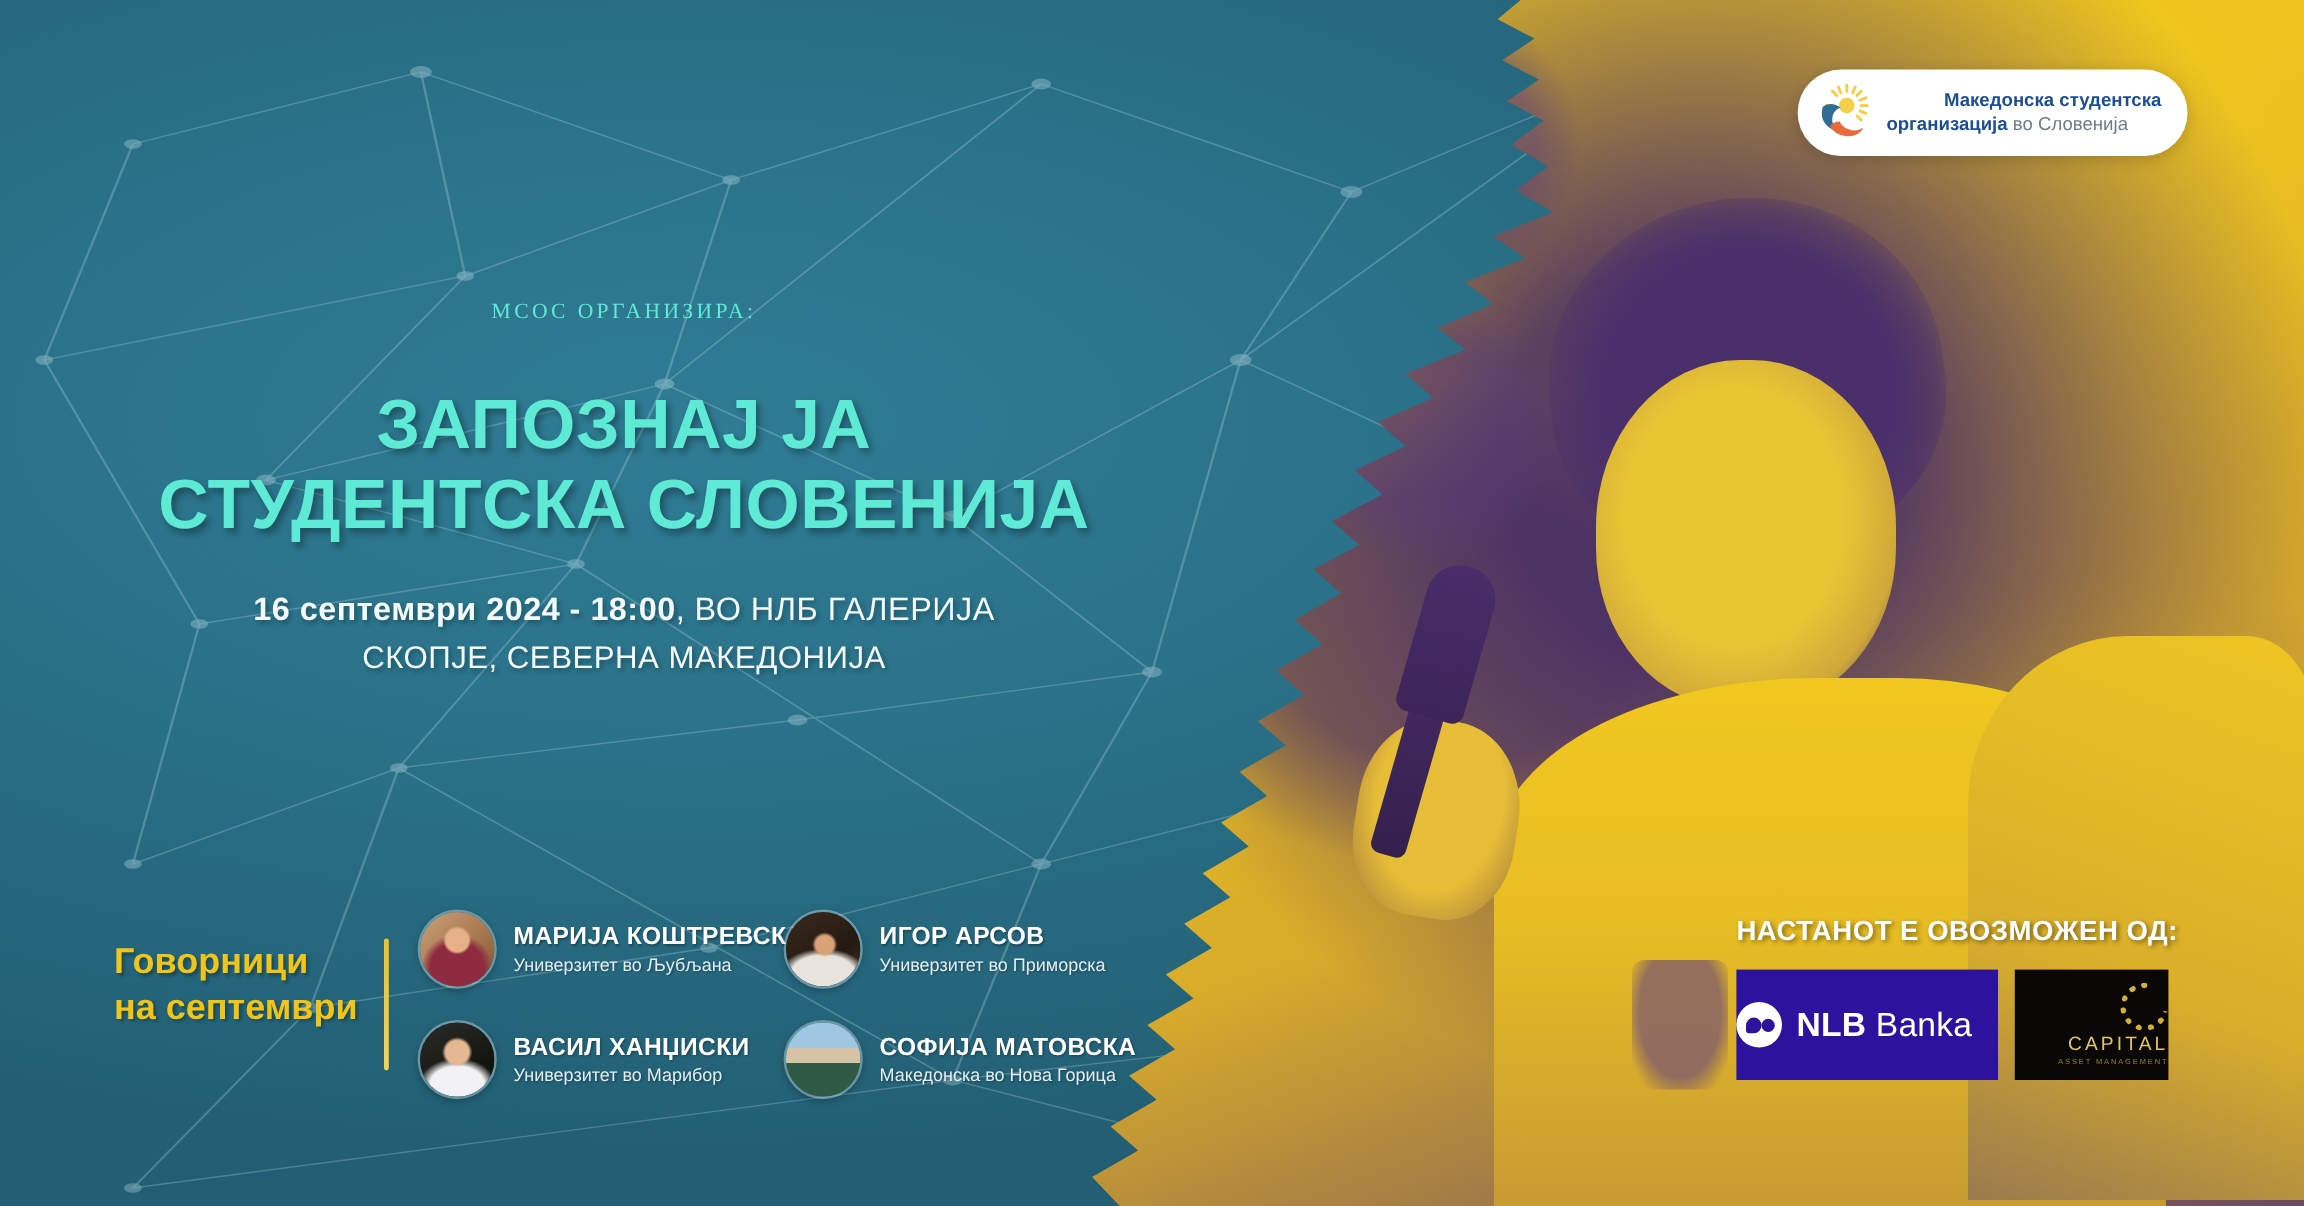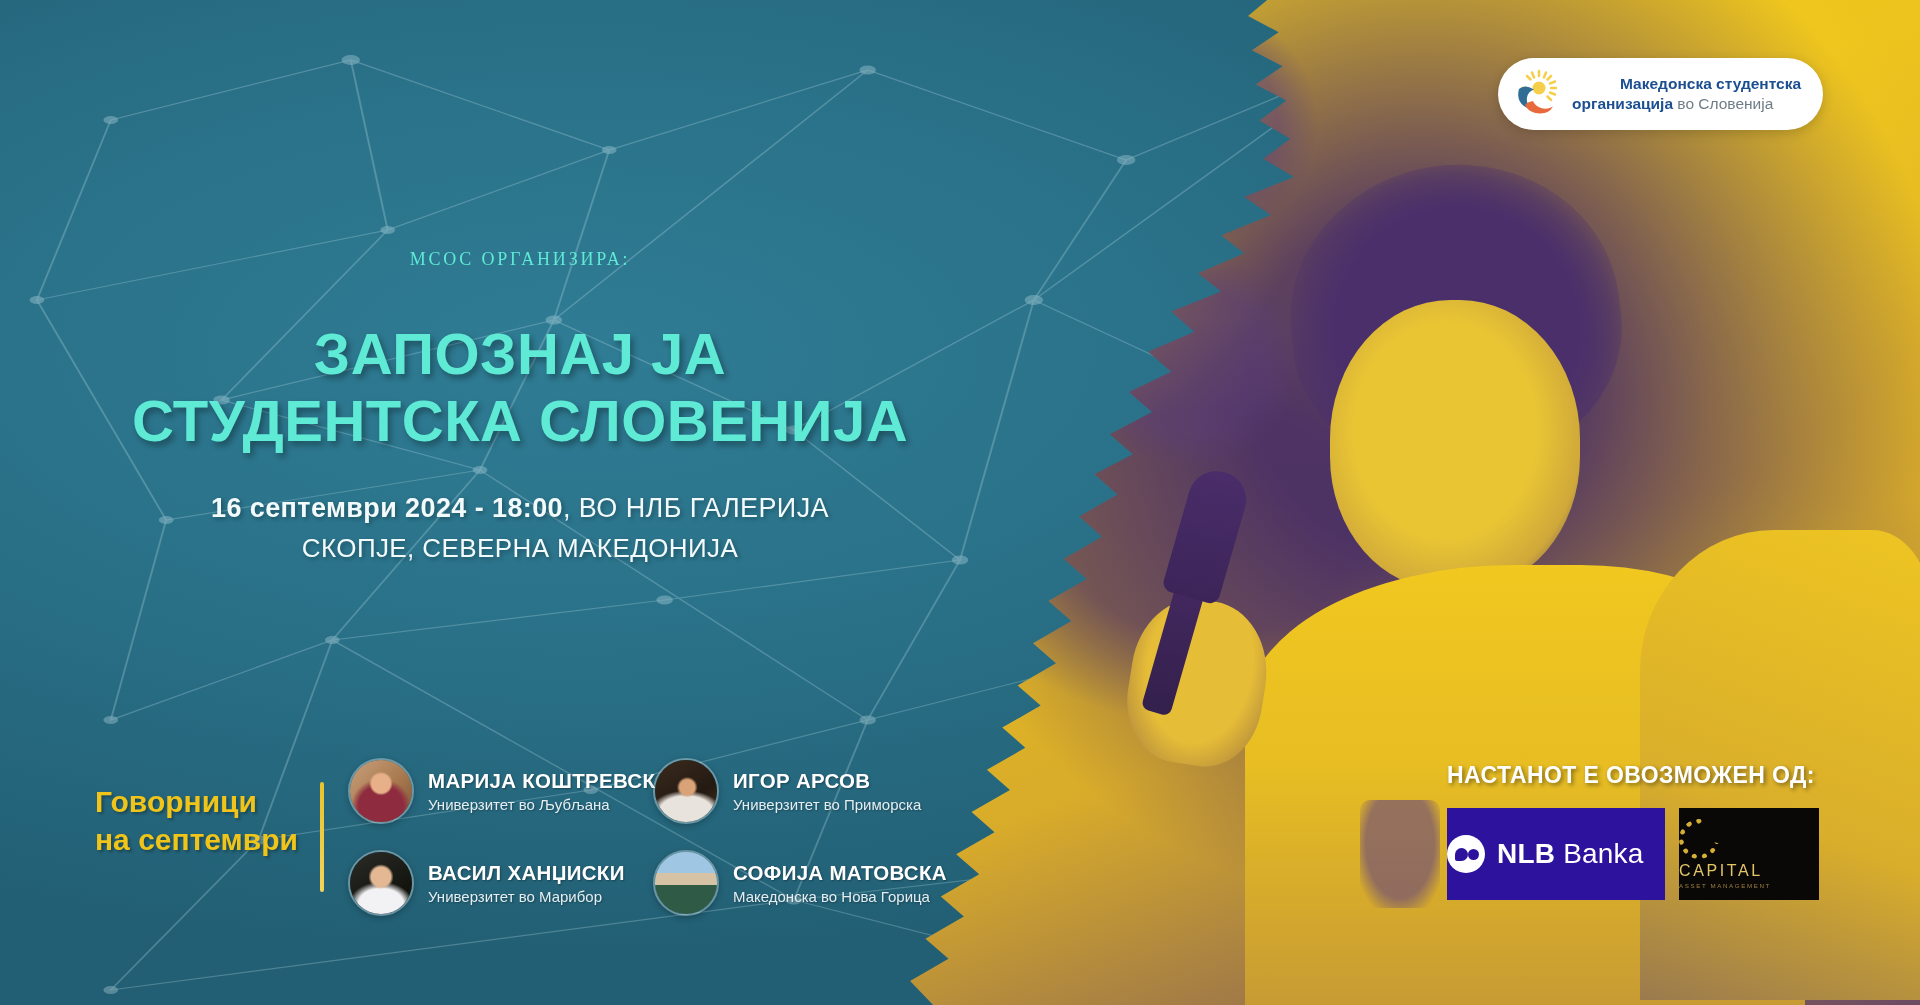--- a/index.html
+++ b/index.html
@@ -197,22 +197,22 @@
   }
   .nlb-mark::after{
     content:""; position:absolute; left:21px; top:14px;
     width:11px; height:11px; border-radius:50%;
     background:#2c129c;
   }
   .nlb-txt{ color:#fff; font-size:28px; letter-spacing:.2px; }
   .nlb-txt b{ font-weight:bold; }
 
   .spon-cap{
-    width:140px; height:92px; background:#0a0806;
-    display:flex; flex-direction:column; align-items:flex-start; justify-content:center;
+    width:128px; height:92px; background:#0a0806;
+    display:flex; flex-direction:column; align-items:flex-end; justify-content:center;
   }
   .cap-c{
     width:40px; height:40px; border-radius:50%;
     border:5px dotted #d4af37; border-right-color:transparent;
     transform:rotate(-33deg); margin-bottom:3px;
   }
   .cap-n{ color:#e3c567; font-size:16px; letter-spacing:2.6px; }
   .cap-s{ color:#9c7f3e; font-size:6.2px; letter-spacing:1.6px; margin-top:2px; }
 
   

